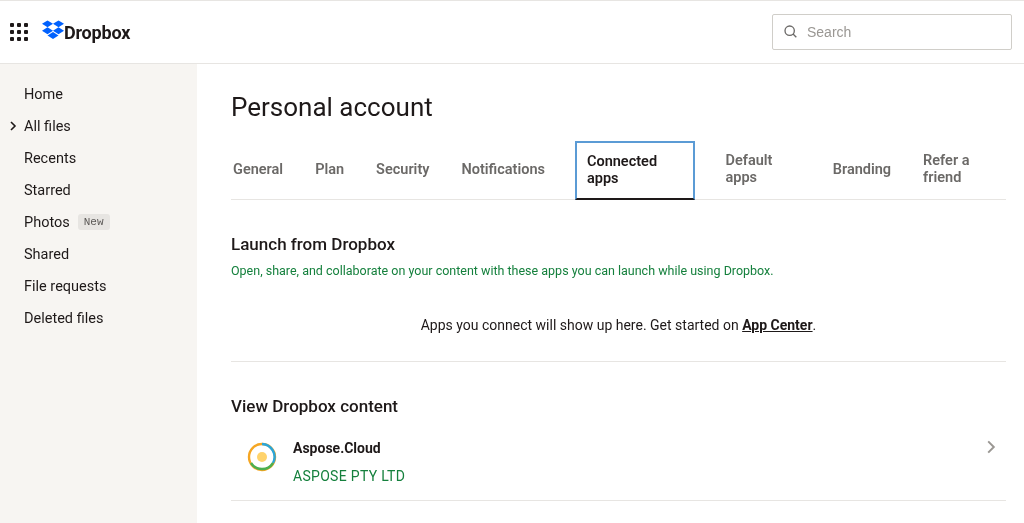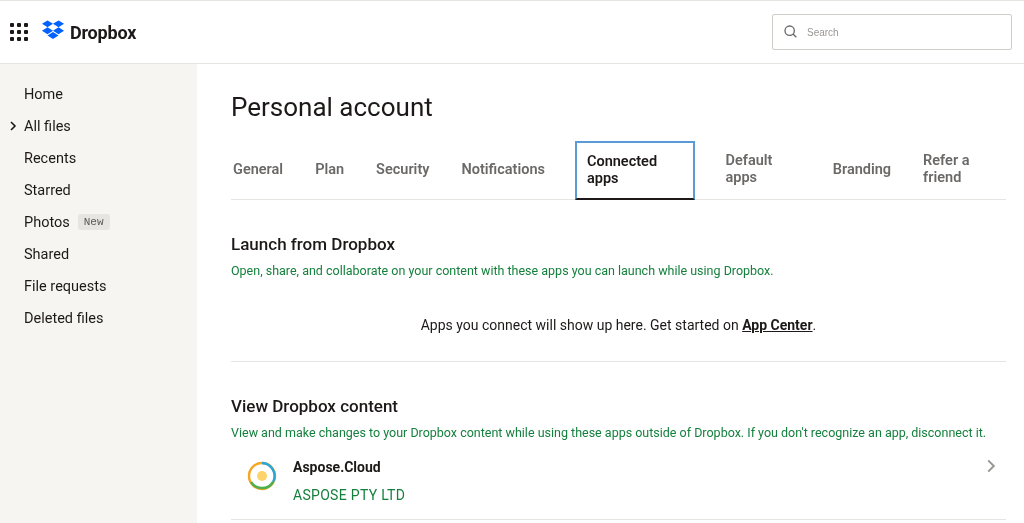--- a/index.html
+++ b/index.html
@@ -27,37 +27,37 @@
     grid-template-columns: repeat(3, 4px);
     grid-template-rows: repeat(3, 4px);
     gap: 3px;
     margin-right: 14px;
     cursor: pointer;
   }
   .grid-icon span {
     width: 4px; height: 4px; background: #1e1919; border-radius: 1px;
   }
   .logo {
-    display: flex; align-items: center; gap: 6px;
+    display: flex; align-items: center; 
     font-weight: 700; font-size: 18px; letter-spacing: -0.2px;
     cursor: pointer;
   }
   .logo svg { width: 22px; height: 20px; }
   .topbar .spacer { flex: 1; }
   .search-wrap {
     display: flex; align-items: center;
     width: 240px; height: 36px;
     border: 1px solid #d0cec9;
     border-radius: 2px;
     padding: 0 10px;
     gap: 8px;
     color: #6b6967;
   }
   .search-wrap input {
-    border: none; outline: none; flex: 1; font-size: 10px; color: #1e1919;
+    border: none; outline: none; flex: 1; font-size: 14px; color: #1e1919;
     background: transparent;
   }
   .search-wrap input::placeholder { color: #9a9793; }
   .search-icon { width: 16px; height: 16px; color: #6b6967; }
 
   
   .body {
     display: flex;
     height: calc(523px - 64px);
   }
@@ -249,21 +249,20 @@
     <section class="section">
       <h2>Launch from Dropbox</h2>
       <p class="desc">Open, share, and collaborate on your content with these apps you can launch while using Dropbox.</p>
       <div class="empty-row">
         <span>Apps you connect will show up here. Get started on </span><span class="link">App Center</span><span>.</span>
       </div>
     </section>
 
     <section class="section">
       <h2>View Dropbox content</h2>
-      <p class="desc">View and make changes to your Dropbox content while using these apps outside of Dropbox. If you don't recognize an app, disconnect it.</p>
 
       <div class="app-row">
         <div class="app-icon">
           <svg viewBox="0 0 34 34">
             <circle cx="17" cy="17" r="13" fill="none" stroke="#f5a623" stroke-width="2.4"></circle>
             <path d="M 17 4 A 13 13 0 0 1 28 23" fill="none" stroke="#2aa5d8" stroke-width="2.4"></path>
             <path d="M 28 23 A 13 13 0 0 1 6 23" fill="none" stroke="#4caf50" stroke-width="2.4"></path>
             <circle cx="17" cy="17" r="5" fill="#ffd36b"></circle>
           </svg>
         </div>

